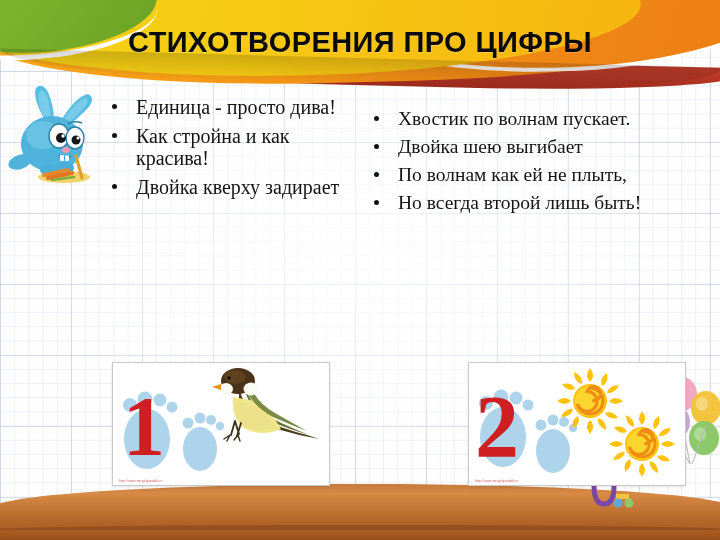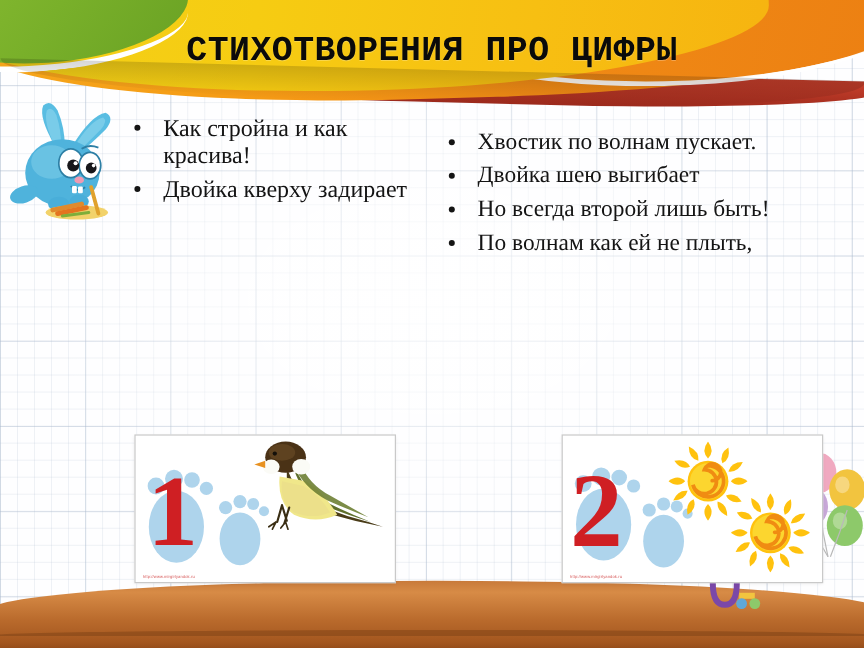--- a/index.html
+++ b/index.html
@@ -94,21 +94,21 @@
     position:absolute;left:0;top:58px;width:720px;height:28px;
     background:linear-gradient(to bottom,rgba(0,0,0,.16),rgba(0,0,0,0));
     border-radius:0 0 42% 44% / 0 0 26px 28px;
     transform:rotate(1.5deg);
     pointer-events:none;
   }
 
   .slide-title{
     position:absolute;left:0;top:26px;width:720px;
     text-align:center;
-    font-family:Liberation Mono, monospace;
+    font-family:Liberation Sans, sans-serif;
     font-weight:bold;
     font-size:29px;
     letter-spacing:.4px;
     color:#0a0a0a;
     text-shadow:0 1px 0 rgba(255,255,255,.25);
     z-index:6;
     white-space:nowrap;
   }
 
   
@@ -246,31 +246,32 @@
 
     <ellipse cx="62" cy="95" rx="26" ry="6" fill="#f2d26a"></ellipse>
     <path d="M42 93 L66 88" stroke="#e08a2c" stroke-width="4" stroke-linecap="round"></path>
     <path d="M46 96 L70 91" stroke="#e4741f" stroke-width="4" stroke-linecap="round"></path>
     <path d="M50 98 L72 95" stroke="#7fae3a" stroke-width="2.5" stroke-linecap="round"></path>
     <path d="M74 74 L80 96" stroke="#e0a12c" stroke-width="3.2" stroke-linecap="round"></path>
   </svg>
 
   <div class="col col-left">
     <ul class="bullet-list">
+      <li>Единица - просто дива!</li>
       <li>Как стройна и как красива!</li>
       <li>Двойка кверху задирает</li>
     </ul>
   </div>
 
   <div class="col col-right">
     <ul class="bullet-list">
       <li>Хвостик по волнам пускает.</li>
       <li>Двойка шею выгибает</li>
+      <li>По волнам как ей не плыть,</li>
       <li>Но всегда второй лишь быть!</li>
-      <li>По волнам как ей не плыть,</li>
     </ul>
   </div>
 
   <div class="card card-one">
     <svg class="footprints" viewBox="0 0 112 96">
       <ellipse cx="30" cy="52" rx="23" ry="30" fill="#aed4ec"></ellipse>
       <circle cx="13" cy="18" r="7" fill="#aed4ec"></circle>
       <circle cx="28" cy="12" r="7.5" fill="#aed4ec"></circle>
       <circle cx="43" cy="13" r="6.5" fill="#aed4ec"></circle>
       <circle cx="55" cy="20" r="5.5" fill="#aed4ec"></circle>

